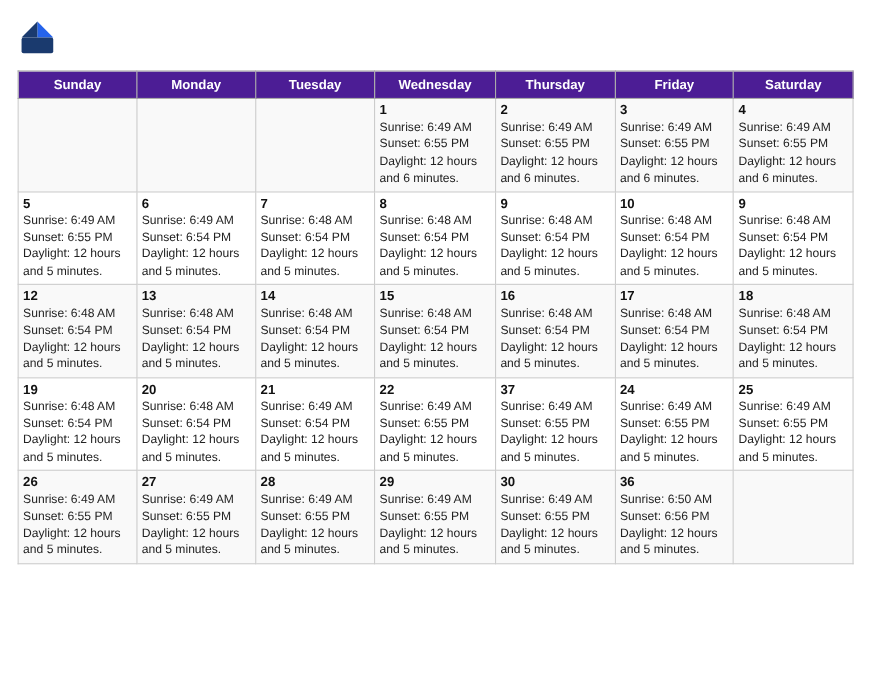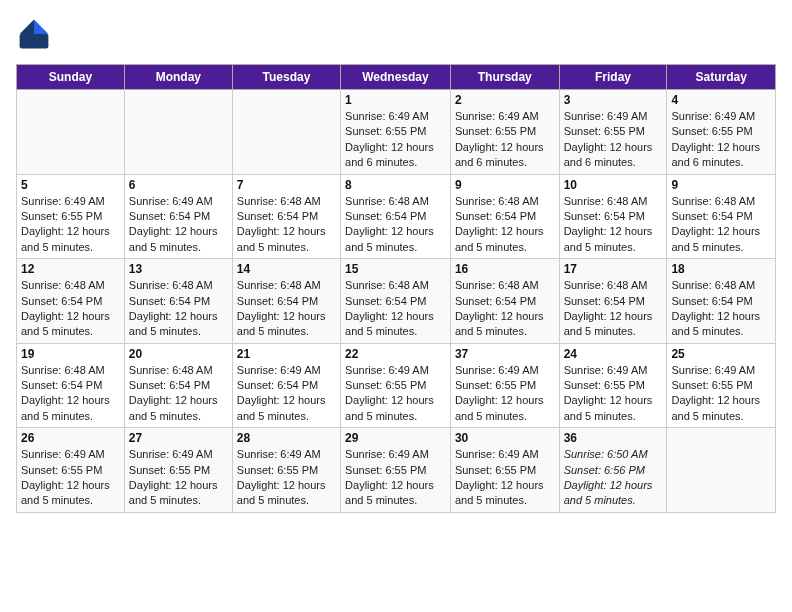--- a/index.html
+++ b/index.html
@@ -345,21 +345,21 @@
         </td>
         <td>
           <span class="day-number">30</span>
           <div class="day-info" style="white-space: pre-line;">Sunrise: 6:49 AM
 Sunset: 6:55 PM
 Daylight: 12 hours
 and 5 minutes.</div>
         </td>
         <td>
           <span class="day-number">36</span>
-          <div class="day-info" style="white-space: pre-line; font-style: italic;">Sunrise: 6:50 AM
+          <div class="day-info" style="white-space: pre-line;">Sunrise: 6:50 AM
 Sunset: 6:56 PM
 Daylight: 12 hours
 and 5 minutes.</div>
         </td>
         <td class="empty"></td>
       </tr>
     </tbody>
 </table>
 
 </body></html>

